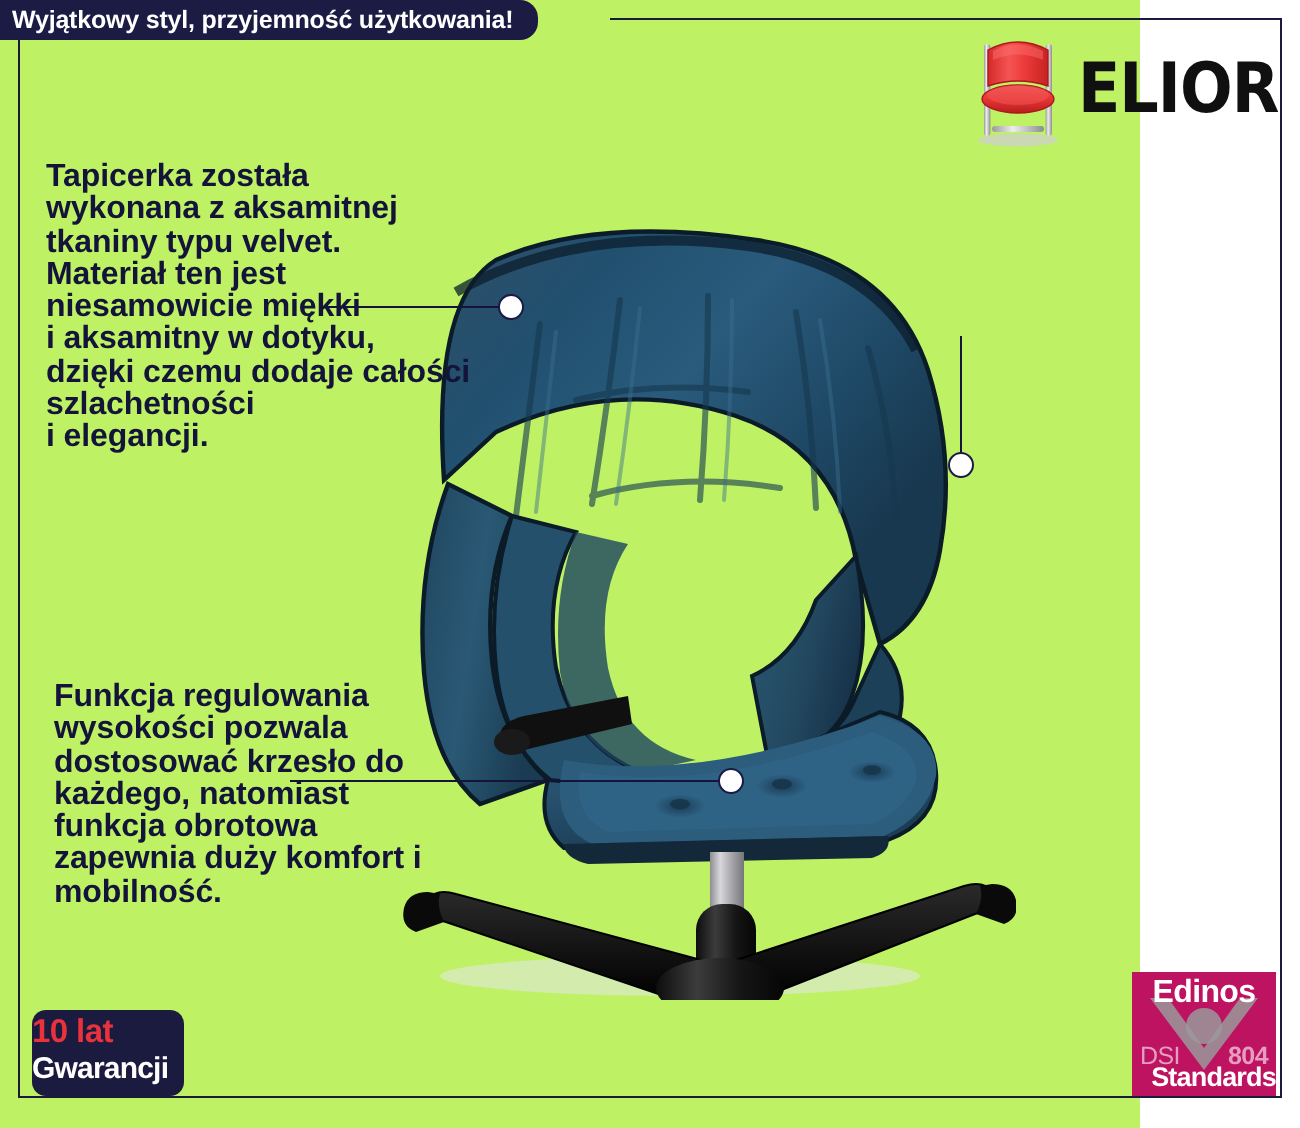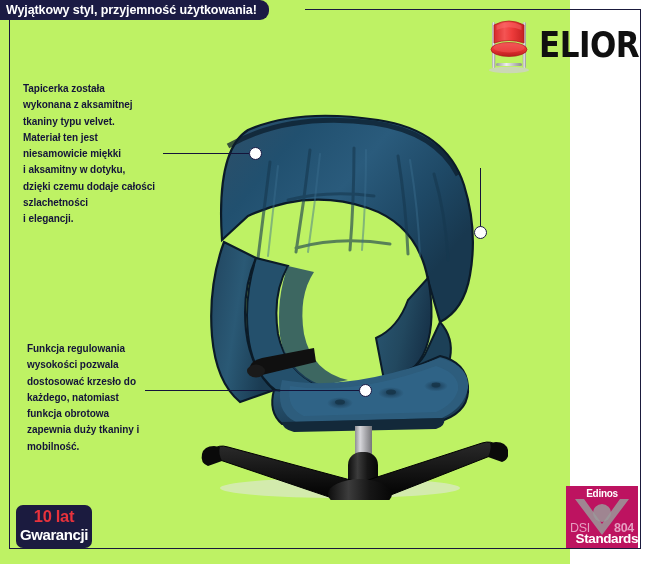--- a/index.html
+++ b/index.html
@@ -70,21 +70,21 @@
     color: #101010;
     letter-spacing: -0.5px;
     line-height: 1;
     transform: scaleY(1.12);
   }
 
   
   .callout-text {
     position: absolute;
     color: #14143a;
-    font-size: 10px;
+    font-size: 16px;
     font-weight: bold;
     line-height: 16.3px;
     letter-spacing: -0.05px;
     white-space: pre-line;
   }
   #callout-1-text { left: 23px;  top: 81px;  width: 215px; }
   #callout-2-text { left: 437px; top: 124px; width: 205px; }
   #callout-3-text { left: 27px;  top: 341px; width: 205px; }
 
   
@@ -120,21 +120,21 @@
 
   
   #warranty-badge {
     position: absolute;
     left: 16px;
     top: 505px;
     width: 76px;
     height: 43px;
     background: #1b1b3f;
     border-radius: 7px;
-    text-align: center;
+    text-align: left;
     box-sizing: border-box;
     padding-top: 2px;
     overflow: hidden;
   }
   #warranty-years {
     color: #e8323c;
     font-size: 16.5px;
     font-weight: bold;
     line-height: 19px;
     letter-spacing: -0.3px;
@@ -156,21 +156,21 @@
     height: 62px;
     background: #bd1360;
     overflow: hidden;
   }
   #edinos-title {
     position: absolute;
     left: 0; top: 2px;
     width: 72px;
     text-align: center;
     color: #ffffff;
-    font-size: 10px;
+    font-size: 16px;
     font-weight: bold;
     letter-spacing: -0.3px;
     z-index: 3;
   }
   #edinos-v { position: absolute; left: 6px; top: 12px; width: 60px; height: 38px; z-index: 1; }
   #edinos-dsi {
     position: absolute;
     left: 4px; top: 35px;
     color: #e59ec0;
     font-size: 12.5px;
@@ -375,21 +375,21 @@
 niesamowicie miękki
 i aksamitny w dotyku,
 dzięki czemu dodaje całości
 szlachetności
 i elegancji.</div>
   <div class="callout-text" id="callout-3-text">Funkcja regulowania
 wysokości pozwala
 dostosować krzesło do
 każdego, natomiast
 funkcja obrotowa
-zapewnia duży tkaniny i
+zapewnia duży komfort i
 mobilność.</div>
 
   <div id="warranty-badge">
     <div id="warranty-years">10 lat</div>
     <div id="warranty-label">Gwarancji</div>
   </div>
 
   <div id="edinos-badge">
     <div id="edinos-title">Edinos</div>
     <svg id="edinos-v" viewBox="0 0 60 38">

